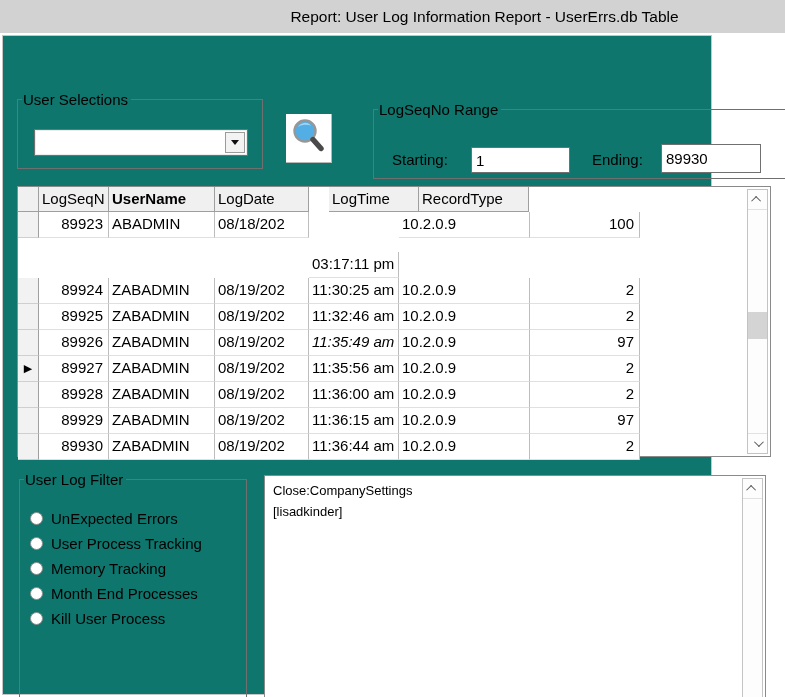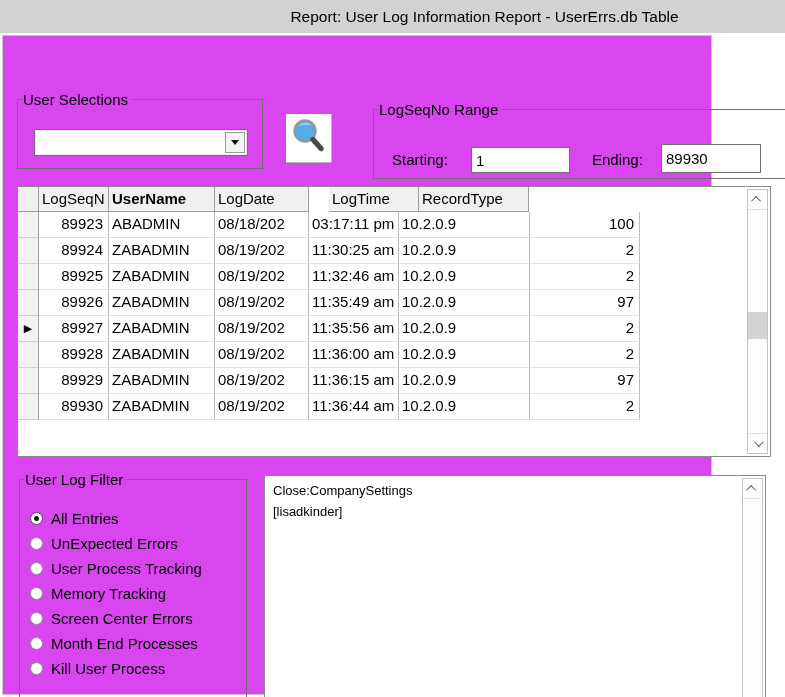--- a/index.html
+++ b/index.html
@@ -12,21 +12,21 @@
   }
   
   .titlebar{
     position:absolute;left:0;top:0;width:785px;height:33px;
     background:#d2d2d2;display:flex;align-items:center;justify-content:center;
   }
   .titlebar span{font-size:15.5px;transform:translateX(92px);white-space:nowrap;}
   
   .panel{
     position:absolute;left:2px;top:35px;width:710px;height:660px;
-    background:#d946ef;border:1px solid #c6c6c6;box-sizing:border-box;
+    background:#0f766e;border:1px solid #c6c6c6;box-sizing:border-box;
   }
   
   fieldset.grp{
     position:absolute;margin:0;padding:0;
     border:1px solid #6f6f6f;background:transparent;box-sizing:border-box;
   }
   fieldset.grp legend{
     font-size:15px;margin-left:4px;padding:0 3px 0 1px;line-height:17px;
   }
   #grp-user-sel{left:14px;top:55px;width:246px;height:78px;}
@@ -158,21 +158,21 @@
           <div class="hcell" style="width: 106px; font-weight: bold;">UserName</div>
           <div class="hcell" style="width: 94px;">LogDate</div>
           <div class="hcell" style="width: 90px; margin-left: 20px;">LogTime</div>
           <div class="hcell" style="width: 110px;">RecordType</div>
         </div>
         <div class="grid-row">
           <div class="cell selcol" style="width: 21px;"></div>
           <div class="cell num" style="width: 70px;">89923</div>
           <div class="cell" style="width: 106px;">ABADMIN</div>
           <div class="cell" style="width: 94px;">08/18/202</div>
-          <div class="cell" style="width: 90px;">03:17:11 pm</div>
+          <div class="cell" style="width: 90px; margin-top: 40px;">03:17:11 pm</div>
           <div class="cell" style="width: 131px;">10.2.0.9</div>
           <div class="cell num" style="width: 110px;">100</div>
         </div>
         <div class="grid-row">
           <div class="cell selcol" style="width: 21px;"></div>
           <div class="cell num" style="width: 70px;">89924</div>
           <div class="cell" style="width: 106px;">ZABADMIN</div>
           <div class="cell" style="width: 94px;">08/19/202</div>
           <div class="cell" style="width: 90px;">11:30:25 am</div>
           <div class="cell" style="width: 131px;">10.2.0.9</div>
@@ -185,21 +185,21 @@
           <div class="cell" style="width: 94px;">08/19/202</div>
           <div class="cell" style="width: 90px;">11:32:46 am</div>
           <div class="cell" style="width: 131px;">10.2.0.9</div>
           <div class="cell num" style="width: 110px;">2</div>
         </div>
         <div class="grid-row">
           <div class="cell selcol" style="width: 21px;"></div>
           <div class="cell num" style="width: 70px;">89926</div>
           <div class="cell" style="width: 106px;">ZABADMIN</div>
           <div class="cell" style="width: 94px;">08/19/202</div>
-          <div class="cell" style="width: 90px;">11:35:49 am</div>
+          <div class="cell" style="width: 90px; font-style: italic;">11:35:49 am</div>
           <div class="cell" style="width: 131px;">10.2.0.9</div>
           <div class="cell num" style="width: 110px;">97</div>
         </div>
         <div class="grid-row">
           <div class="cell selcol" style="width: 21px;">
             <span class="indicator">▶</span>
           </div>
           <div class="cell num" style="width: 70px;">89927</div>
           <div class="cell" style="width: 106px;">ZABADMIN</div>
           <div class="cell" style="width: 94px;">08/19/202</div>
@@ -243,38 +243,30 @@
       <div class="sb-btn sb-bottom">
           <i class="chev down"></i>
         </div>
     </div>
   </div>
 
   <fieldset class="grp" id="grp-filter">
     <legend>User Log Filter</legend>
     <div id="radio-list">
         <div class="radio-item">
-          <span class="radio-circle selected"></span>
-          <span class="radio-label">All Entries</span>
-        </div>
-        <div class="radio-item">
           <span class="radio-circle"></span>
           <span class="radio-label">UnExpected Errors</span>
         </div>
         <div class="radio-item">
           <span class="radio-circle"></span>
           <span class="radio-label">User Process Tracking</span>
         </div>
         <div class="radio-item">
           <span class="radio-circle"></span>
           <span class="radio-label">Memory Tracking</span>
-        </div>
-        <div class="radio-item">
-          <span class="radio-circle"></span>
-          <span class="radio-label">Screen Center Errors</span>
         </div>
         <div class="radio-item">
           <span class="radio-circle"></span>
           <span class="radio-label">Month End Processes</span>
         </div>
         <div class="radio-item">
           <span class="radio-circle"></span>
           <span class="radio-label">Kill User Process</span>
         </div>
       </div>

